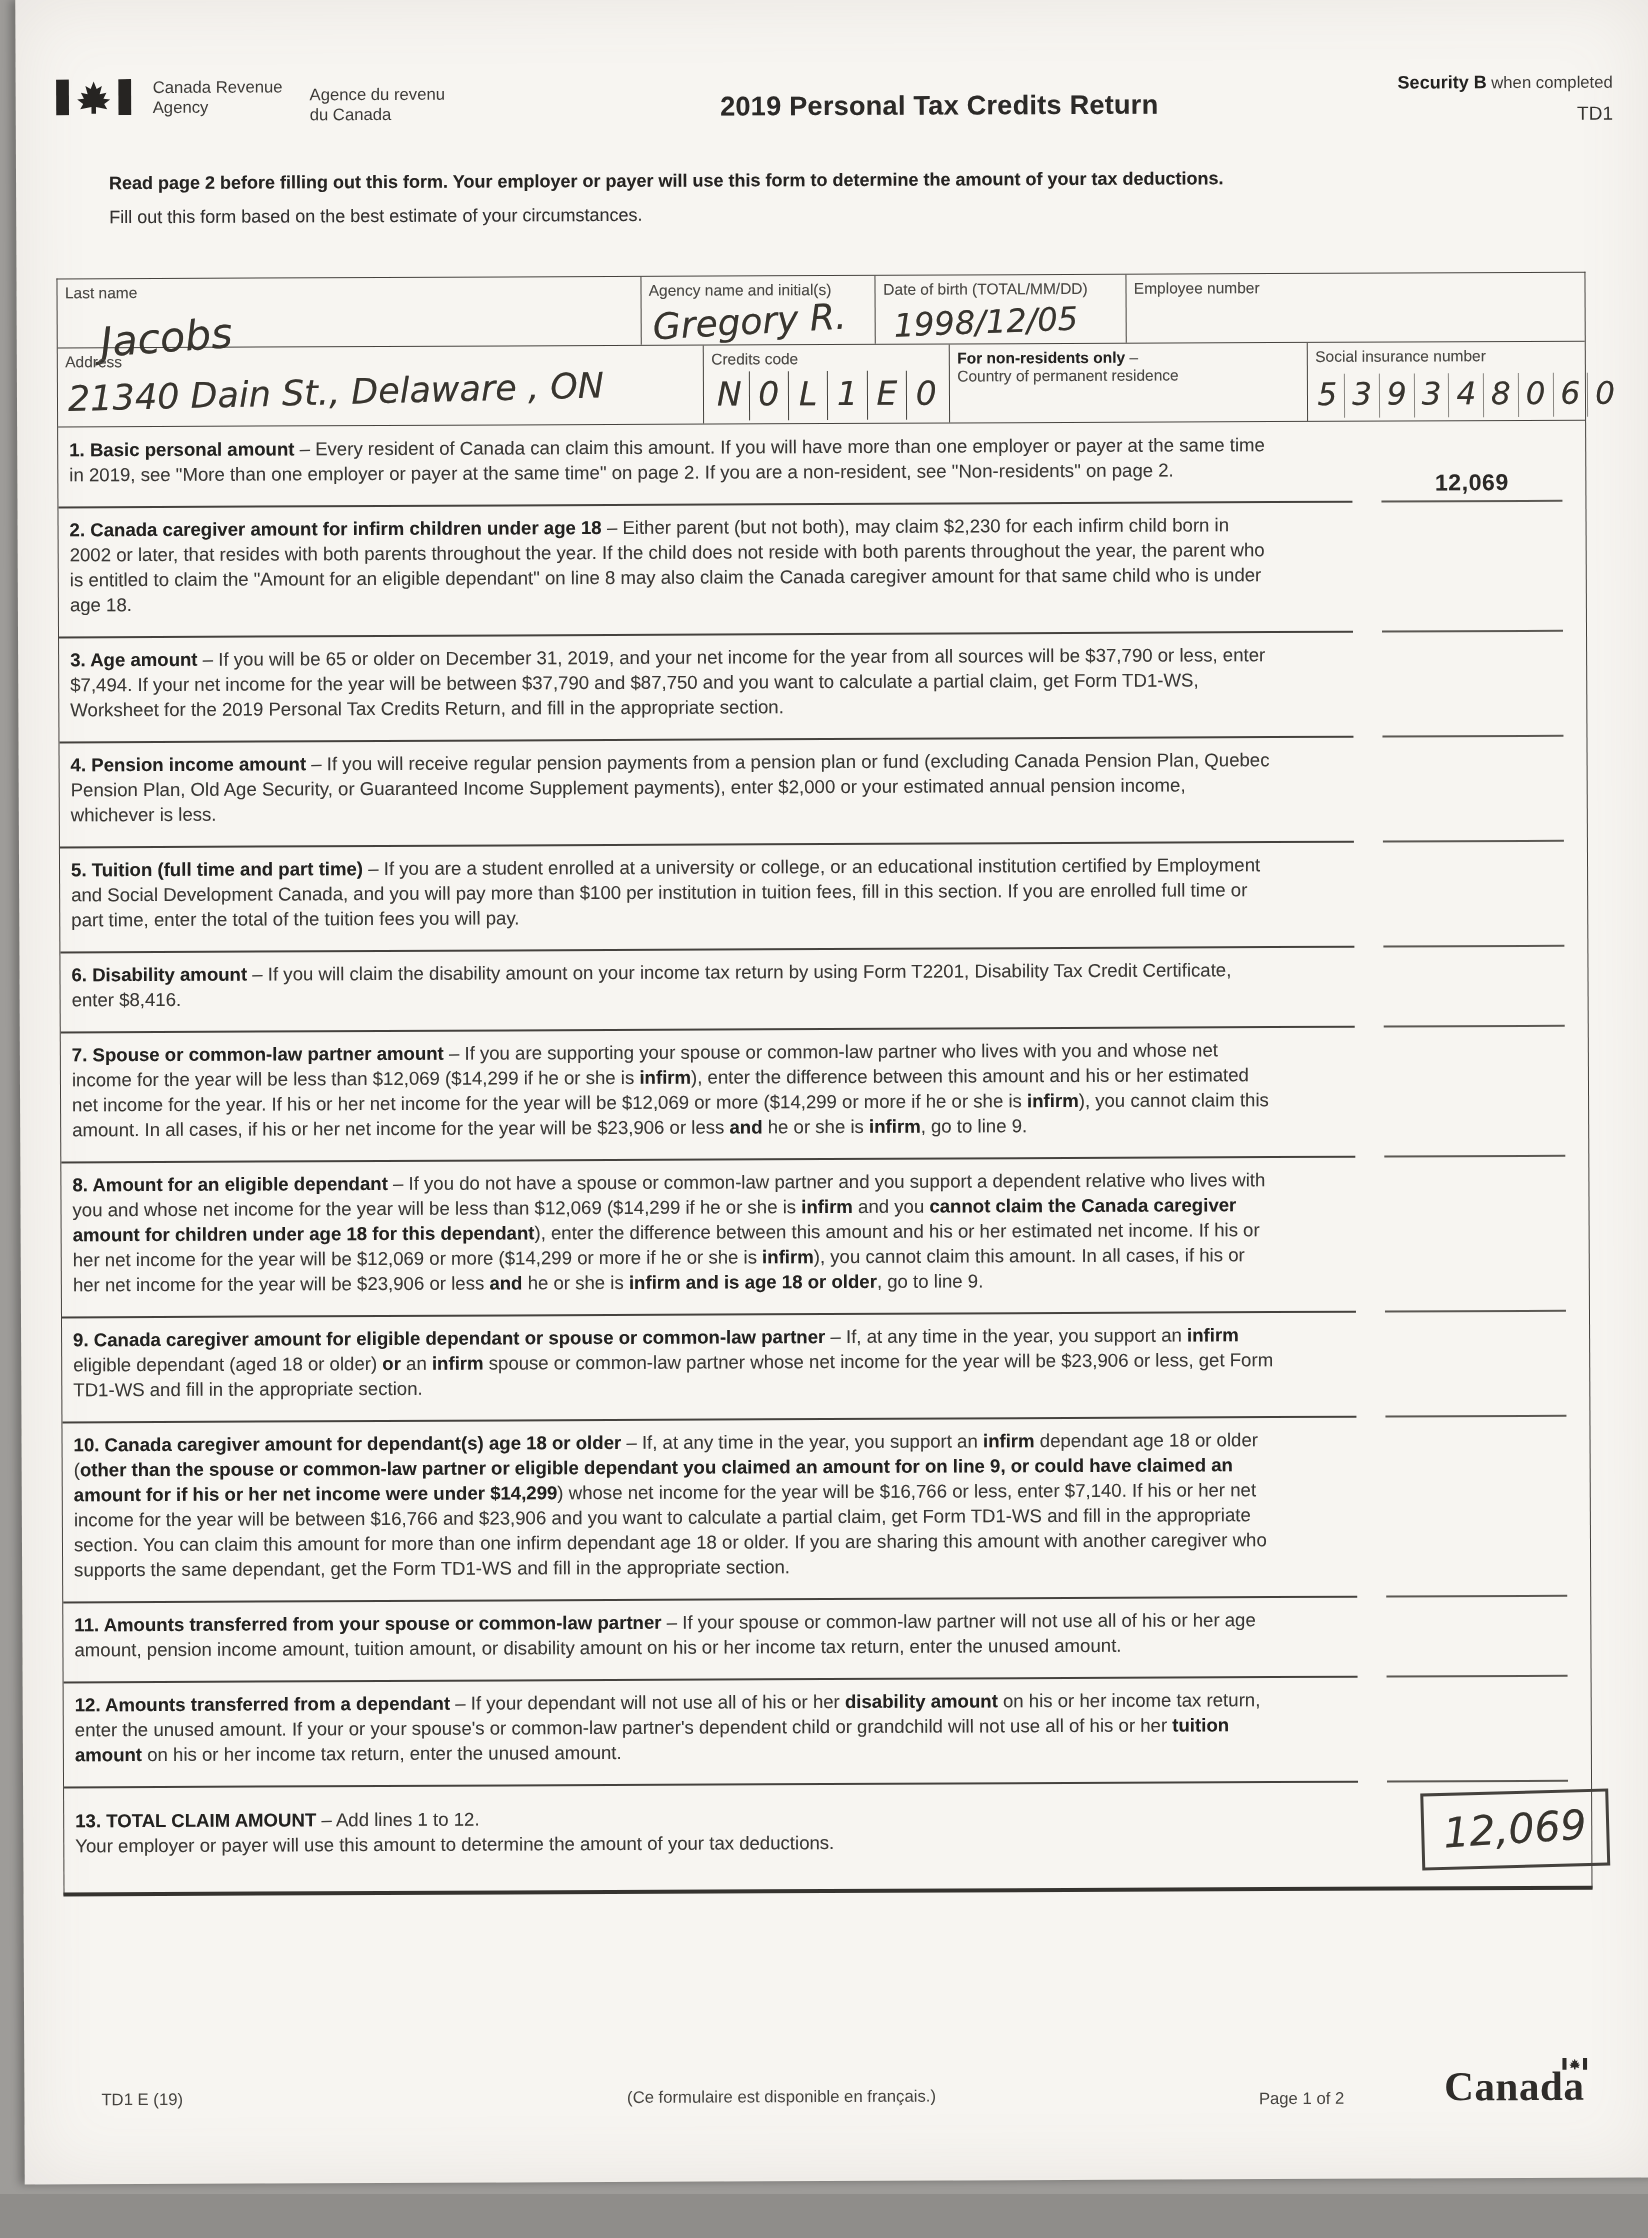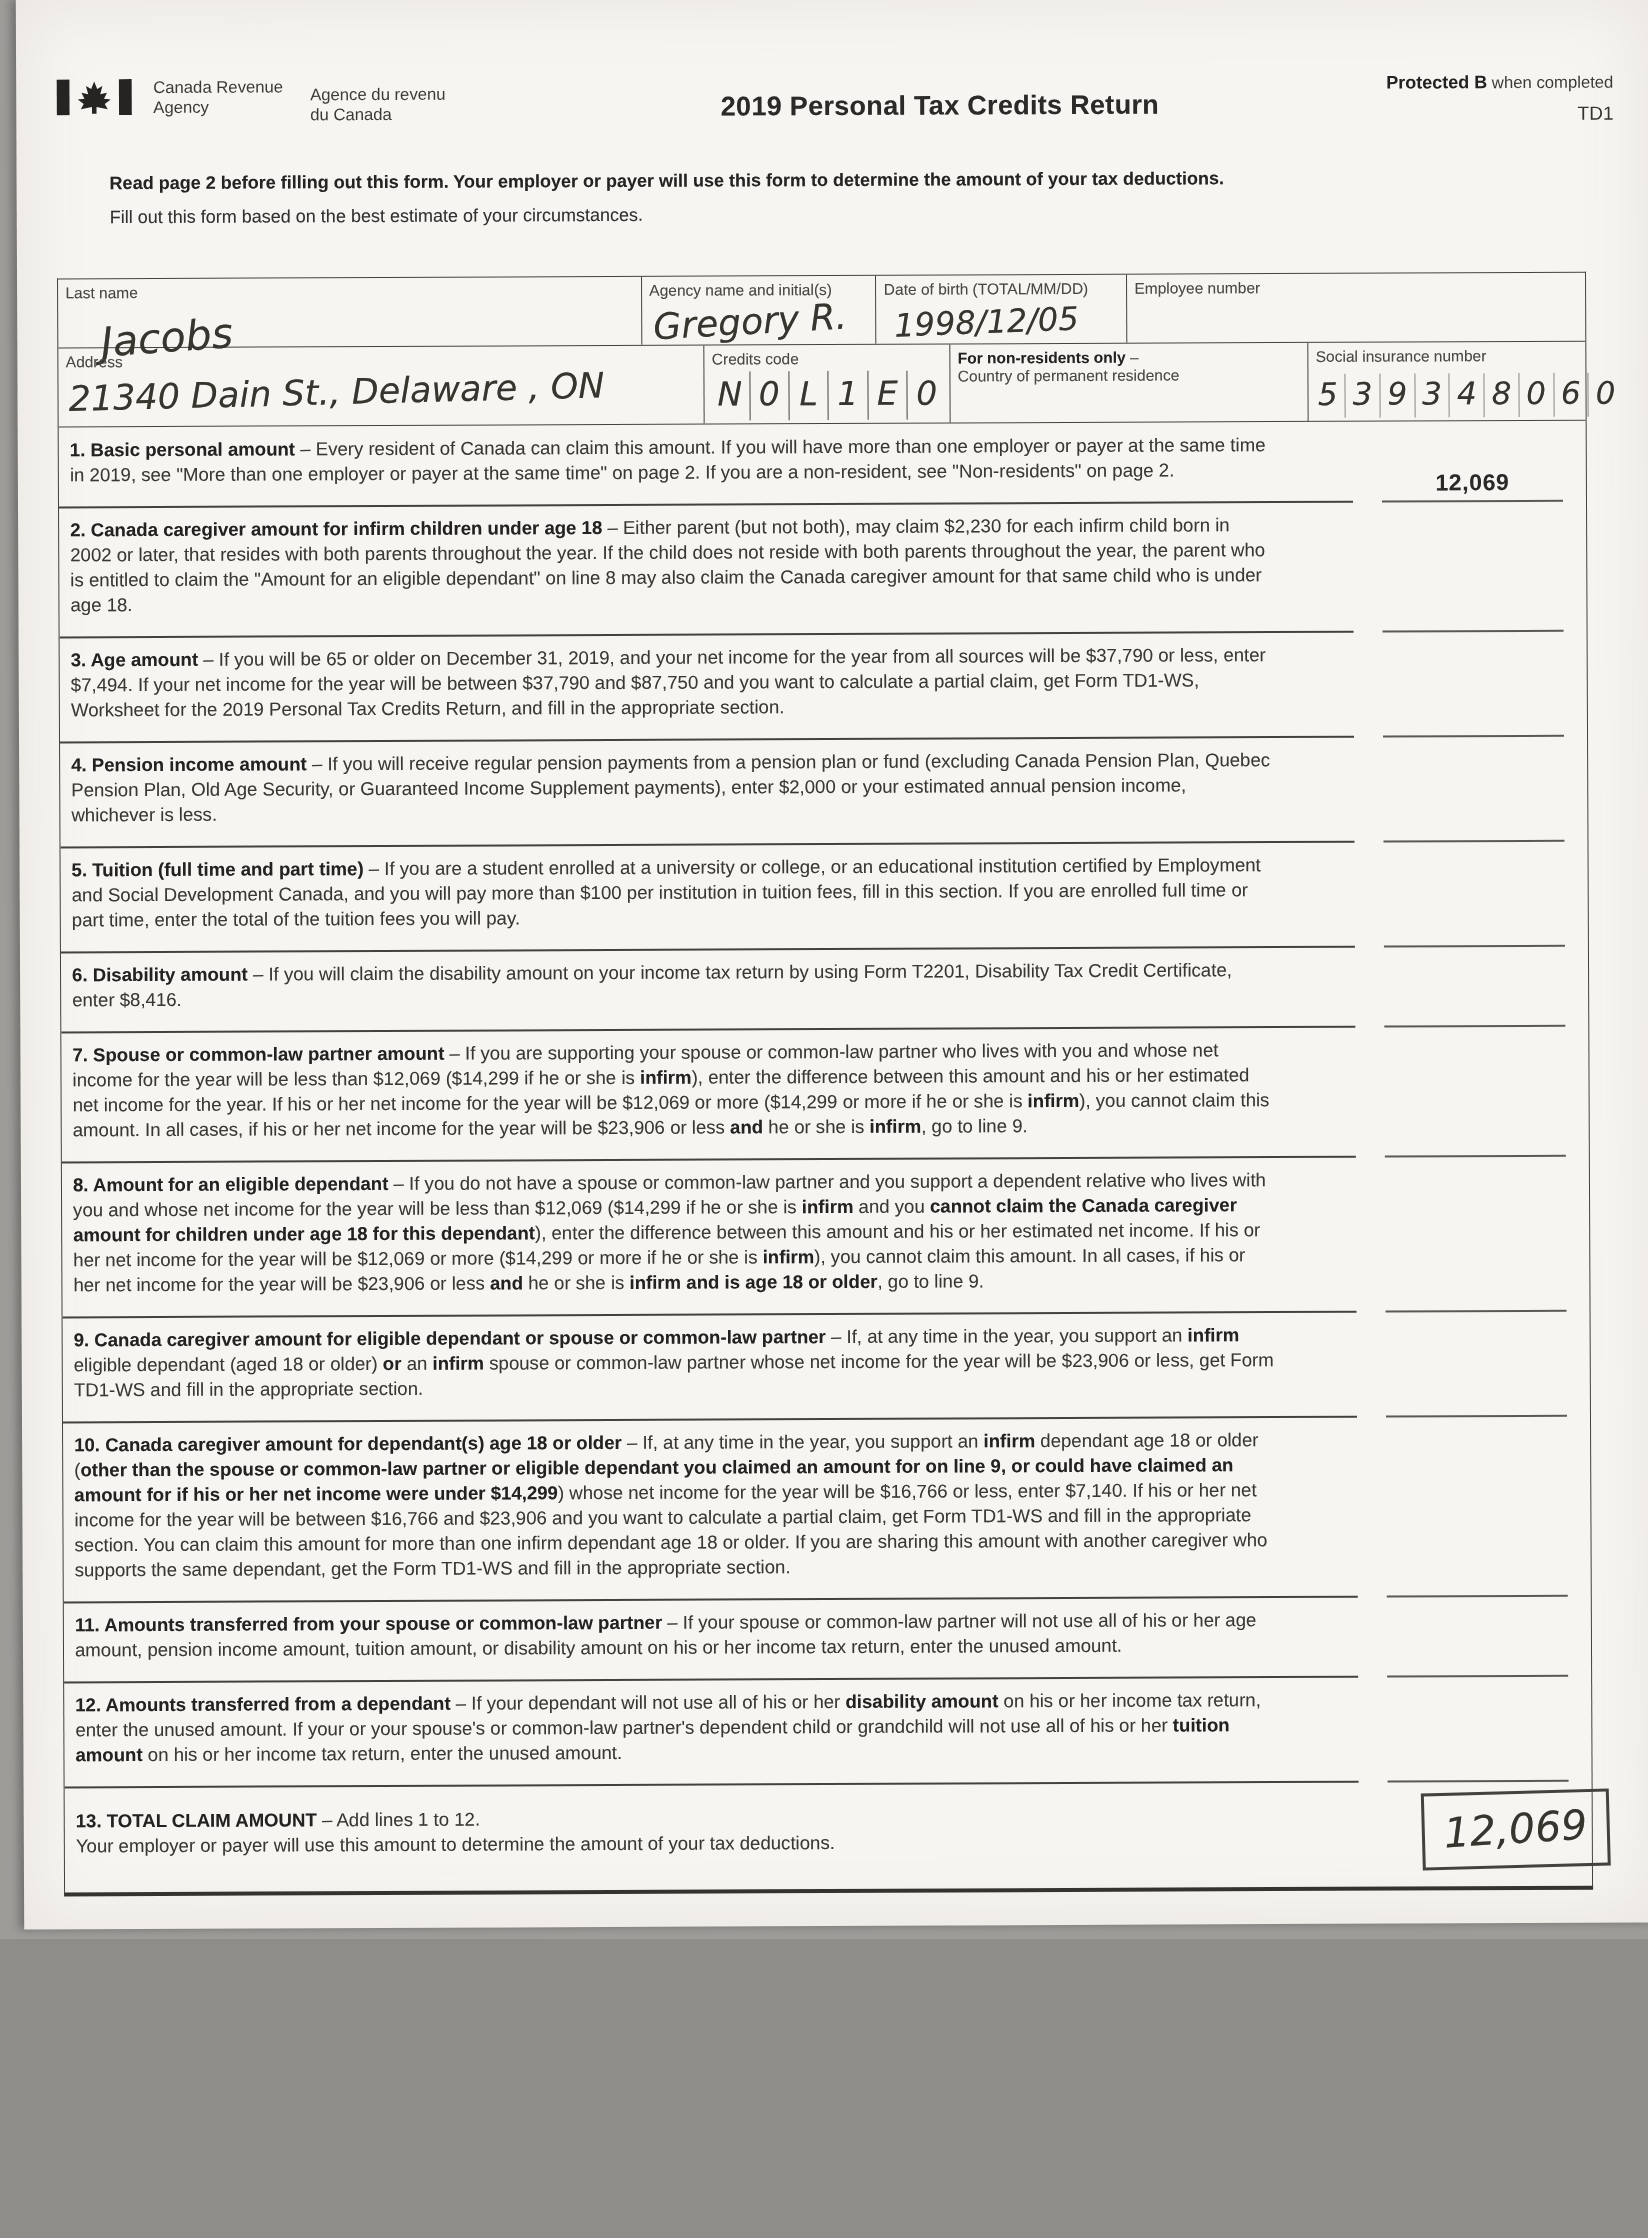--- a/index.html
+++ b/index.html
@@ -1,17 +1,17 @@
 <!DOCTYPE html>
 <html style="font-size:10px"><head>
 <meta charset="utf-8">
 <style>
   html,body{margin:0;padding:0;}
   body{background:#8f8d8a;font-family:"Liberation Sans",sans-serif;}
-  .page{position:relative;width:1648px;height:1939px;background:#9e9c99;overflow:hidden;}
+  .page{position:relative;width:1648px;height:2194px;background:#9e9c99;overflow:hidden;}
   .paper{position:absolute;left:20px;top:-3.7px;right:-6.2px;bottom:12.4px;background:#f7f5f1;
          transform:rotate(-0.25deg);box-shadow:-5px 0 8.7px rgba(0,0,0,.28), inset 0 0 74px rgba(120,110,95,.12);}
   .content{position:relative;height:100%;padding:0 37px 0 40px;color:#3a3835;}
   .content *{box-sizing:border-box;}
   b{color:#232220;}
 
   
   .hdr{display:flex;align-items:flex-start;padding-top:79px;}
   .hdr-left{display:flex;gap:21px;width:557px;}
   .flag-svg{width:76px;height:36px;flex:0 0 auto;margin-top:1.2px;}
@@ -90,21 +90,21 @@
           </svg>
           <div class="agency">
             <div style="white-space:pre-line;">Canada Revenue
 Agency</div>
             <div style="white-space:pre-line;margin-top:8px;">Agence du revenu
 du Canada</div>
           </div>
         </div>
         <div class="hdr-title">2019 Personal Tax Credits Return</div>
         <div class="hdr-right">
-          <div class="prot"><b>Protected B</b> when completed</div>
+          <div class="prot"><b>Security B</b> when completed</div>
           <div class="td1">TD1</div>
         </div>
       </header>
 
       <div class="instr">
         <p class="i1">Read page 2 before filling out this form. Your employer or payer will use this form to determine the amount of your tax deductions.</p>
         <p class="i2">Fill out this form based on the best estimate of your circumstances.</p>
       </div>
 
       <div class="formbox">

